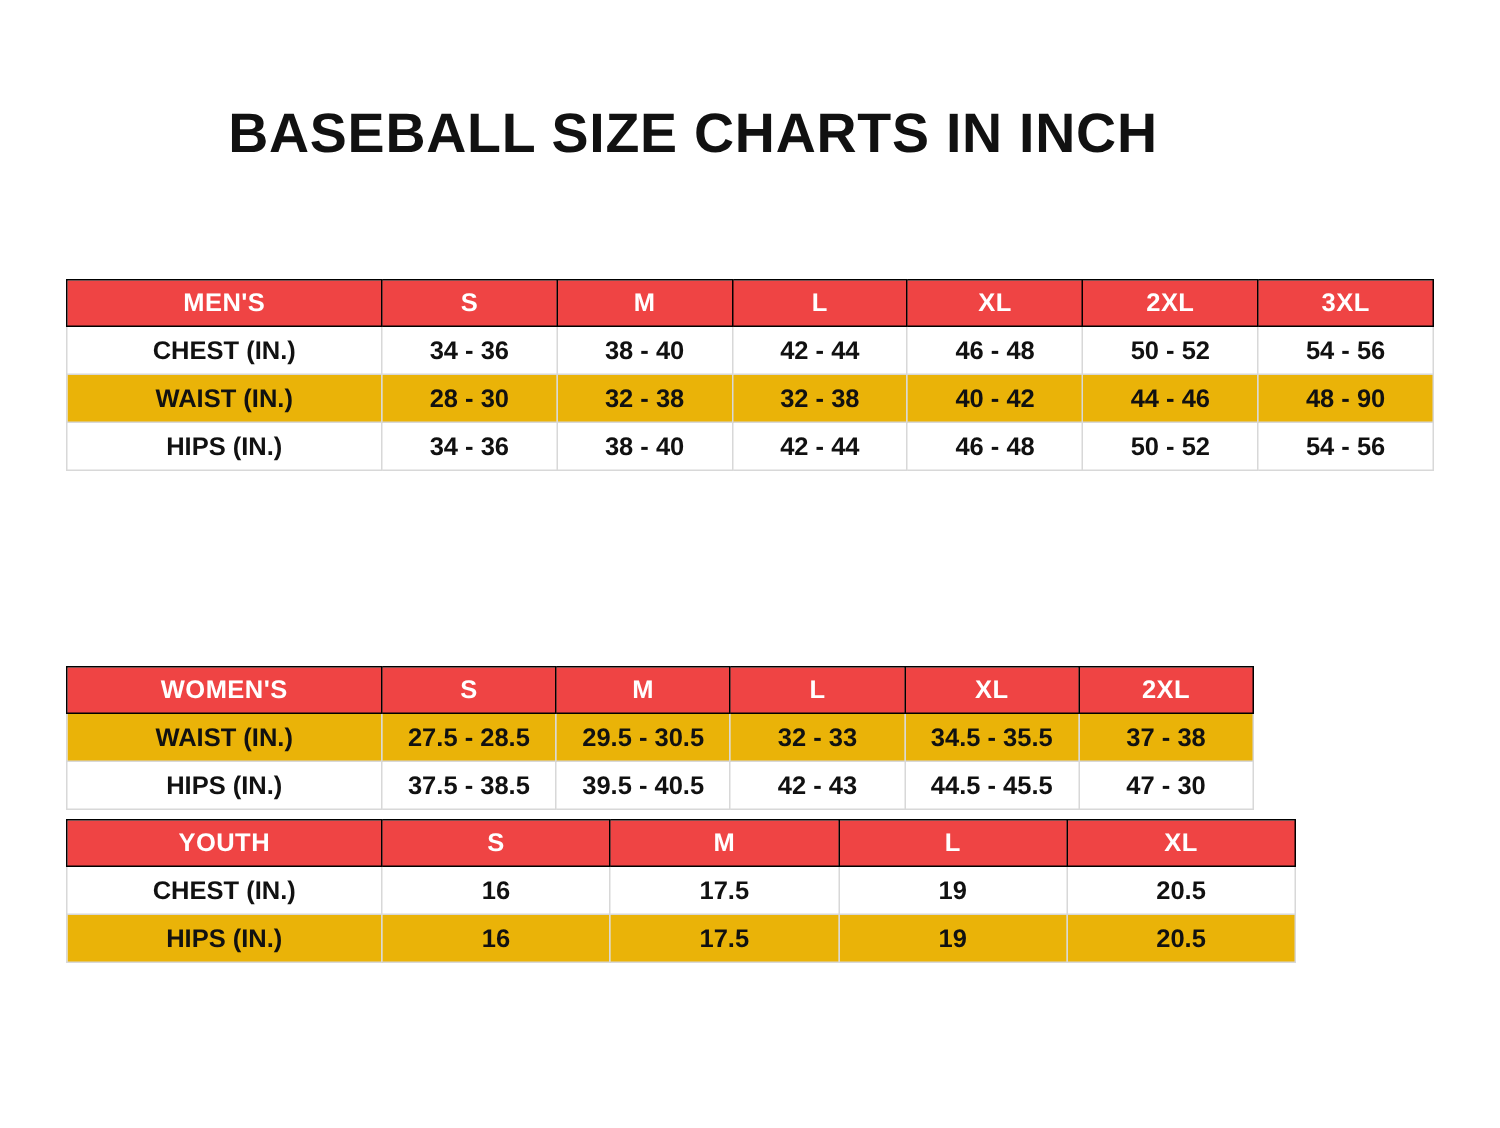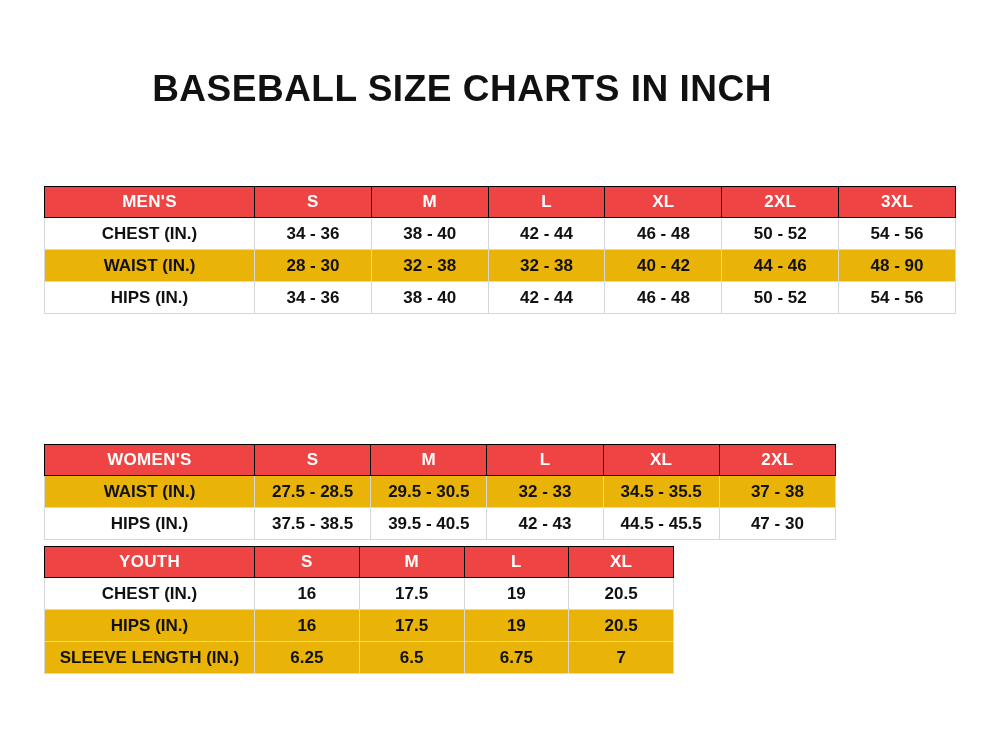--- a/index.html
+++ b/index.html
@@ -30,21 +30,21 @@
     font-weight: bold;
     letter-spacing: 0.5px;
     color: #111111;
   }
   .chart-block {
     position: absolute;
     left: 44px;
   }
   #men-block  { top: 186px; width: 912px; }
   #women-block{ top: 396px; width: 792px; margin-top: 48px; }
-  #youth-block{ top: 546px; width: 630px; }
+  #youth-block{ top: 546px; width: 820px; }
 
   table.size-table {
     border-collapse: collapse;
     table-layout: fixed;
     width: 100%;
   }
   table.size-table td, table.size-table th {
     border: 1px solid #d8d8d8;
     text-align: center;
     font-size: 17px;
@@ -188,24 +188,17 @@
             <td>19</td>
             <td>20.5</td>
           </tr>
           <tr class="alt">
             <td class="rowlabel">HIPS (IN.)</td>
             <td>16</td>
             <td>17.5</td>
             <td>19</td>
             <td>20.5</td>
           </tr>
-          <tr class="alt">
-            <td class="rowlabel">SLEEVE LENGTH (IN.)</td>
-            <td>6.25</td>
-            <td>6.5</td>
-            <td>6.75</td>
-            <td>7</td>
-          </tr>
         </tbody>
     </table>
   </div>
 
 </div>
 
 </body></html>

